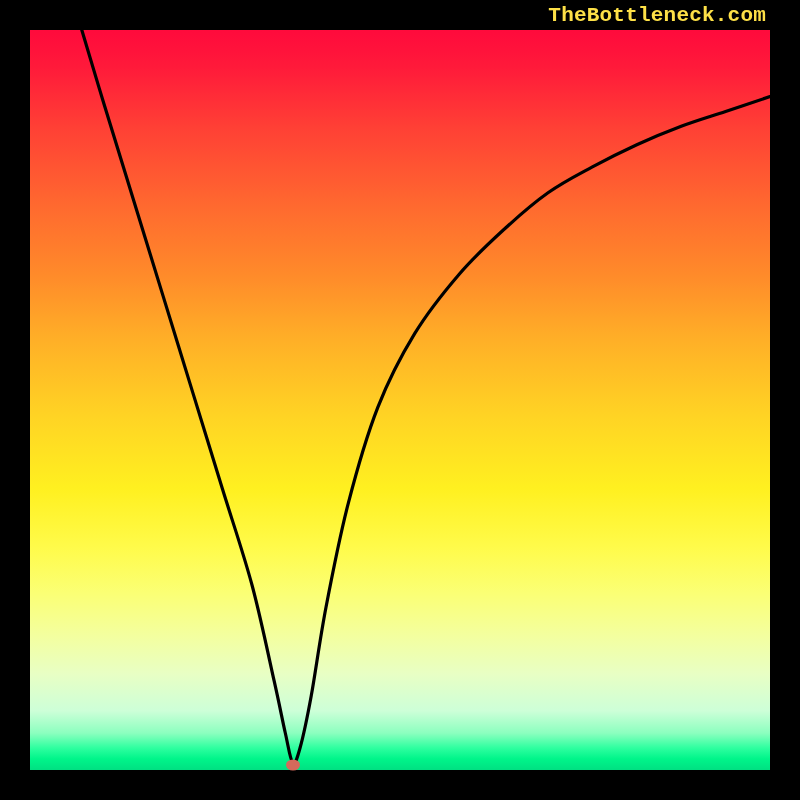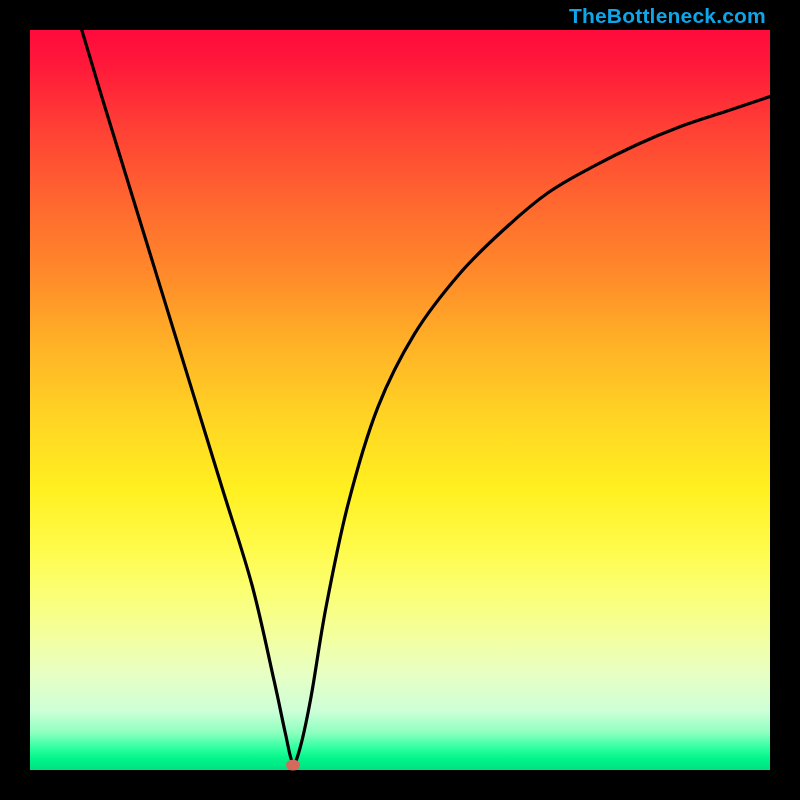--- a/index.html
+++ b/index.html
@@ -33,22 +33,22 @@
       #8cffbf 95%,
       #2fffa0 97%,
       #00f58a 98.5%,
       #00e082 100%
     );
   }
   .watermark {
     position: absolute;
     top: 4px;
     right: 34px;
-    color: #0ea5e9;
-    font-family: Liberation Sans, sans-serif;
+    color: #fde047;
+    font-family: Liberation Mono, monospace;
     font-size: 21px;
     font-weight: bold;
     letter-spacing: 0.2px;
   }
   .curve {
     position: absolute;
     left: 0; top: 0;
     width: 740px;
     height: 740px;
   }

